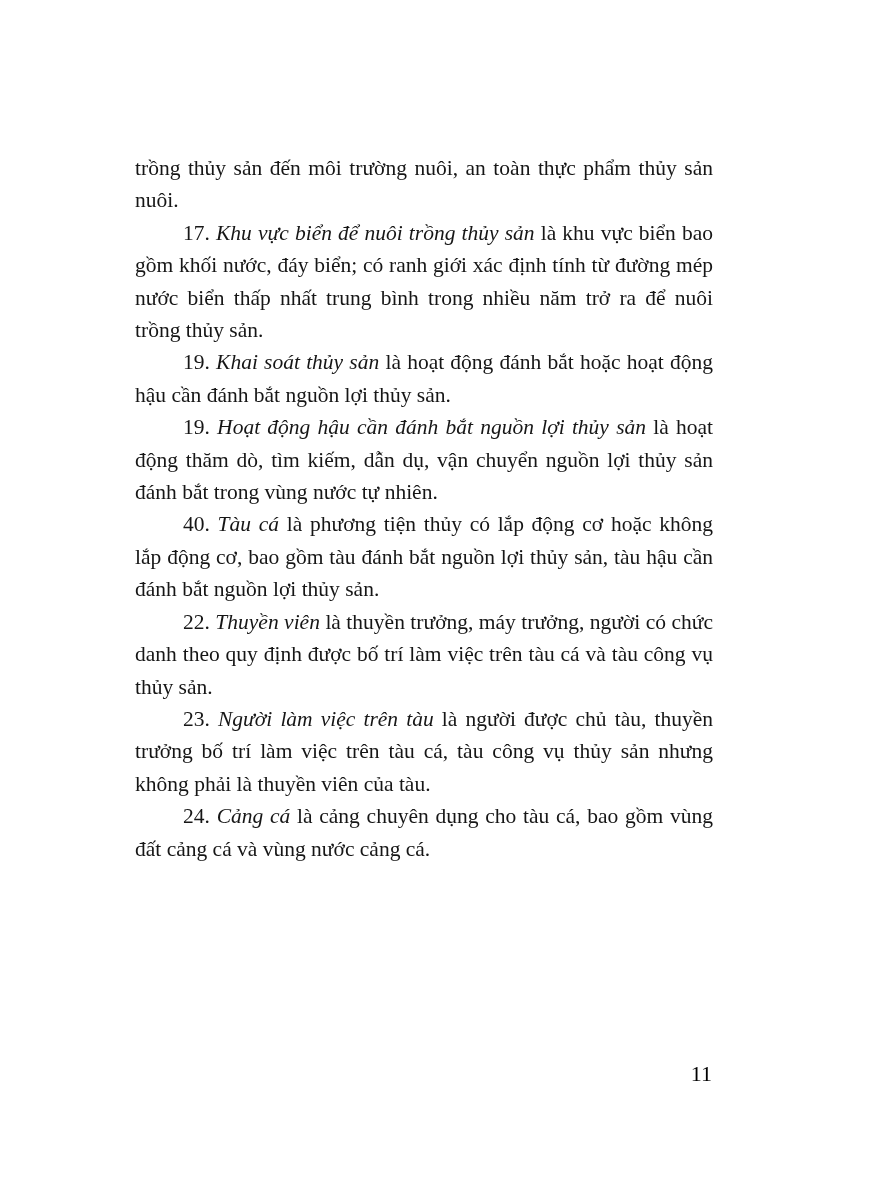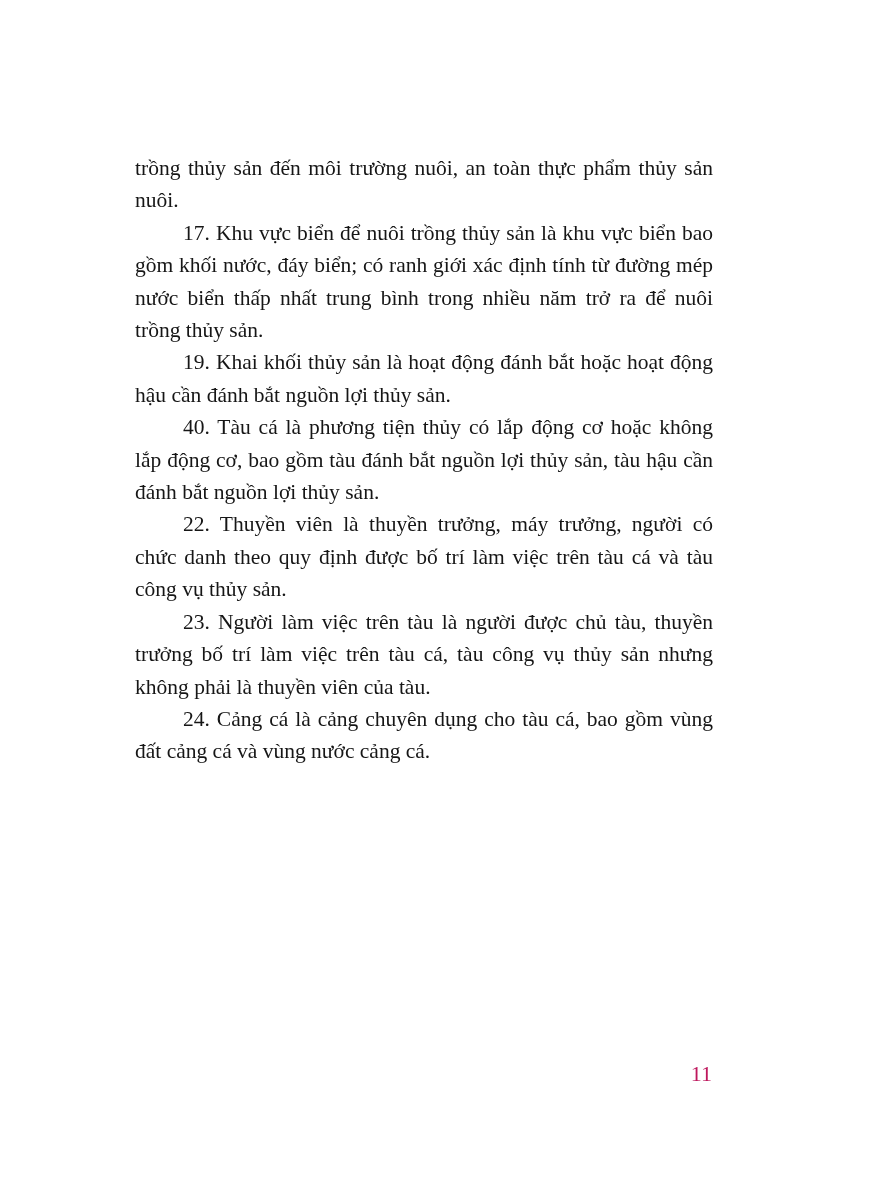--- a/index.html
+++ b/index.html
@@ -19,36 +19,37 @@
     left: 135px;
     top: 152px;
     width: 578px;
     font-size: 21.5px;
     line-height: 32.4px;
     text-align: justify;
     text-justify: inter-word;
   }
   p.para { margin: 0; }
   p.para.indent { text-indent: 48px; }
-  .italic { }
+  .italic { font-style: italic; }
   .page-number {
     position: absolute;
     right: 169px;
     bottom: 102px;
     font-size: 22px;
-    color: #be185d;
+    color: #000000;
   }
 </style>
 </head>
 <body>
 
 <div class="page">
   <div class="text-block">
       <p class="para"><span>trồng thủy sản đến môi trường nuôi, an toàn thực phẩm thủy sản nuôi.</span></p>
       <p class="para indent"><span>17. </span><span class="italic">Khu vực biển để nuôi trồng thủy sản</span><span> là khu vực biển bao gồm khối nước, đáy biển; có ranh giới xác định tính từ đường mép nước biển thấp nhất trung bình trong nhiều năm trở ra để nuôi trồng thủy sản.</span></p>
-      <p class="para indent"><span>19. </span><span class="italic">Khai khối thủy sản</span><span> là hoạt động đánh bắt hoặc hoạt động hậu cần đánh bắt nguồn lợi thủy sản.</span></p>
+      <p class="para indent"><span>19. </span><span class="italic">Khai soát thủy sản</span><span> là hoạt động đánh bắt hoặc hoạt động hậu cần đánh bắt nguồn lợi thủy sản.</span></p>
+      <p class="para indent"><span>19. </span><span class="italic">Hoạt động hậu cần đánh bắt nguồn lợi thủy sản</span><span> là hoạt động thăm dò, tìm kiếm, dẫn dụ, vận chuyển nguồn lợi thủy sản đánh bắt trong vùng nước tự nhiên.</span></p>
       <p class="para indent"><span>40. </span><span class="italic">Tàu cá</span><span> là phương tiện thủy có lắp động cơ hoặc không lắp động cơ, bao gồm tàu đánh bắt nguồn lợi thủy sản, tàu hậu cần đánh bắt nguồn lợi thủy sản.</span></p>
       <p class="para indent"><span>22. </span><span class="italic">Thuyền viên</span><span> là thuyền trưởng, máy trưởng, người có chức danh theo quy định được bố trí làm việc trên tàu cá và tàu công vụ thủy sản.</span></p>
       <p class="para indent"><span>23. </span><span class="italic">Người làm việc trên tàu</span><span> là người được chủ tàu, thuyền trưởng bố trí làm việc trên tàu cá, tàu công vụ thủy sản nhưng không phải là thuyền viên của tàu.</span></p>
       <p class="para indent"><span>24. </span><span class="italic">Cảng cá</span><span> là cảng chuyên dụng cho tàu cá, bao gồm vùng đất cảng cá và vùng nước cảng cá.</span></p>
     </div>
   <div class="page-number">11</div>
 </div>
 
 </body></html>

